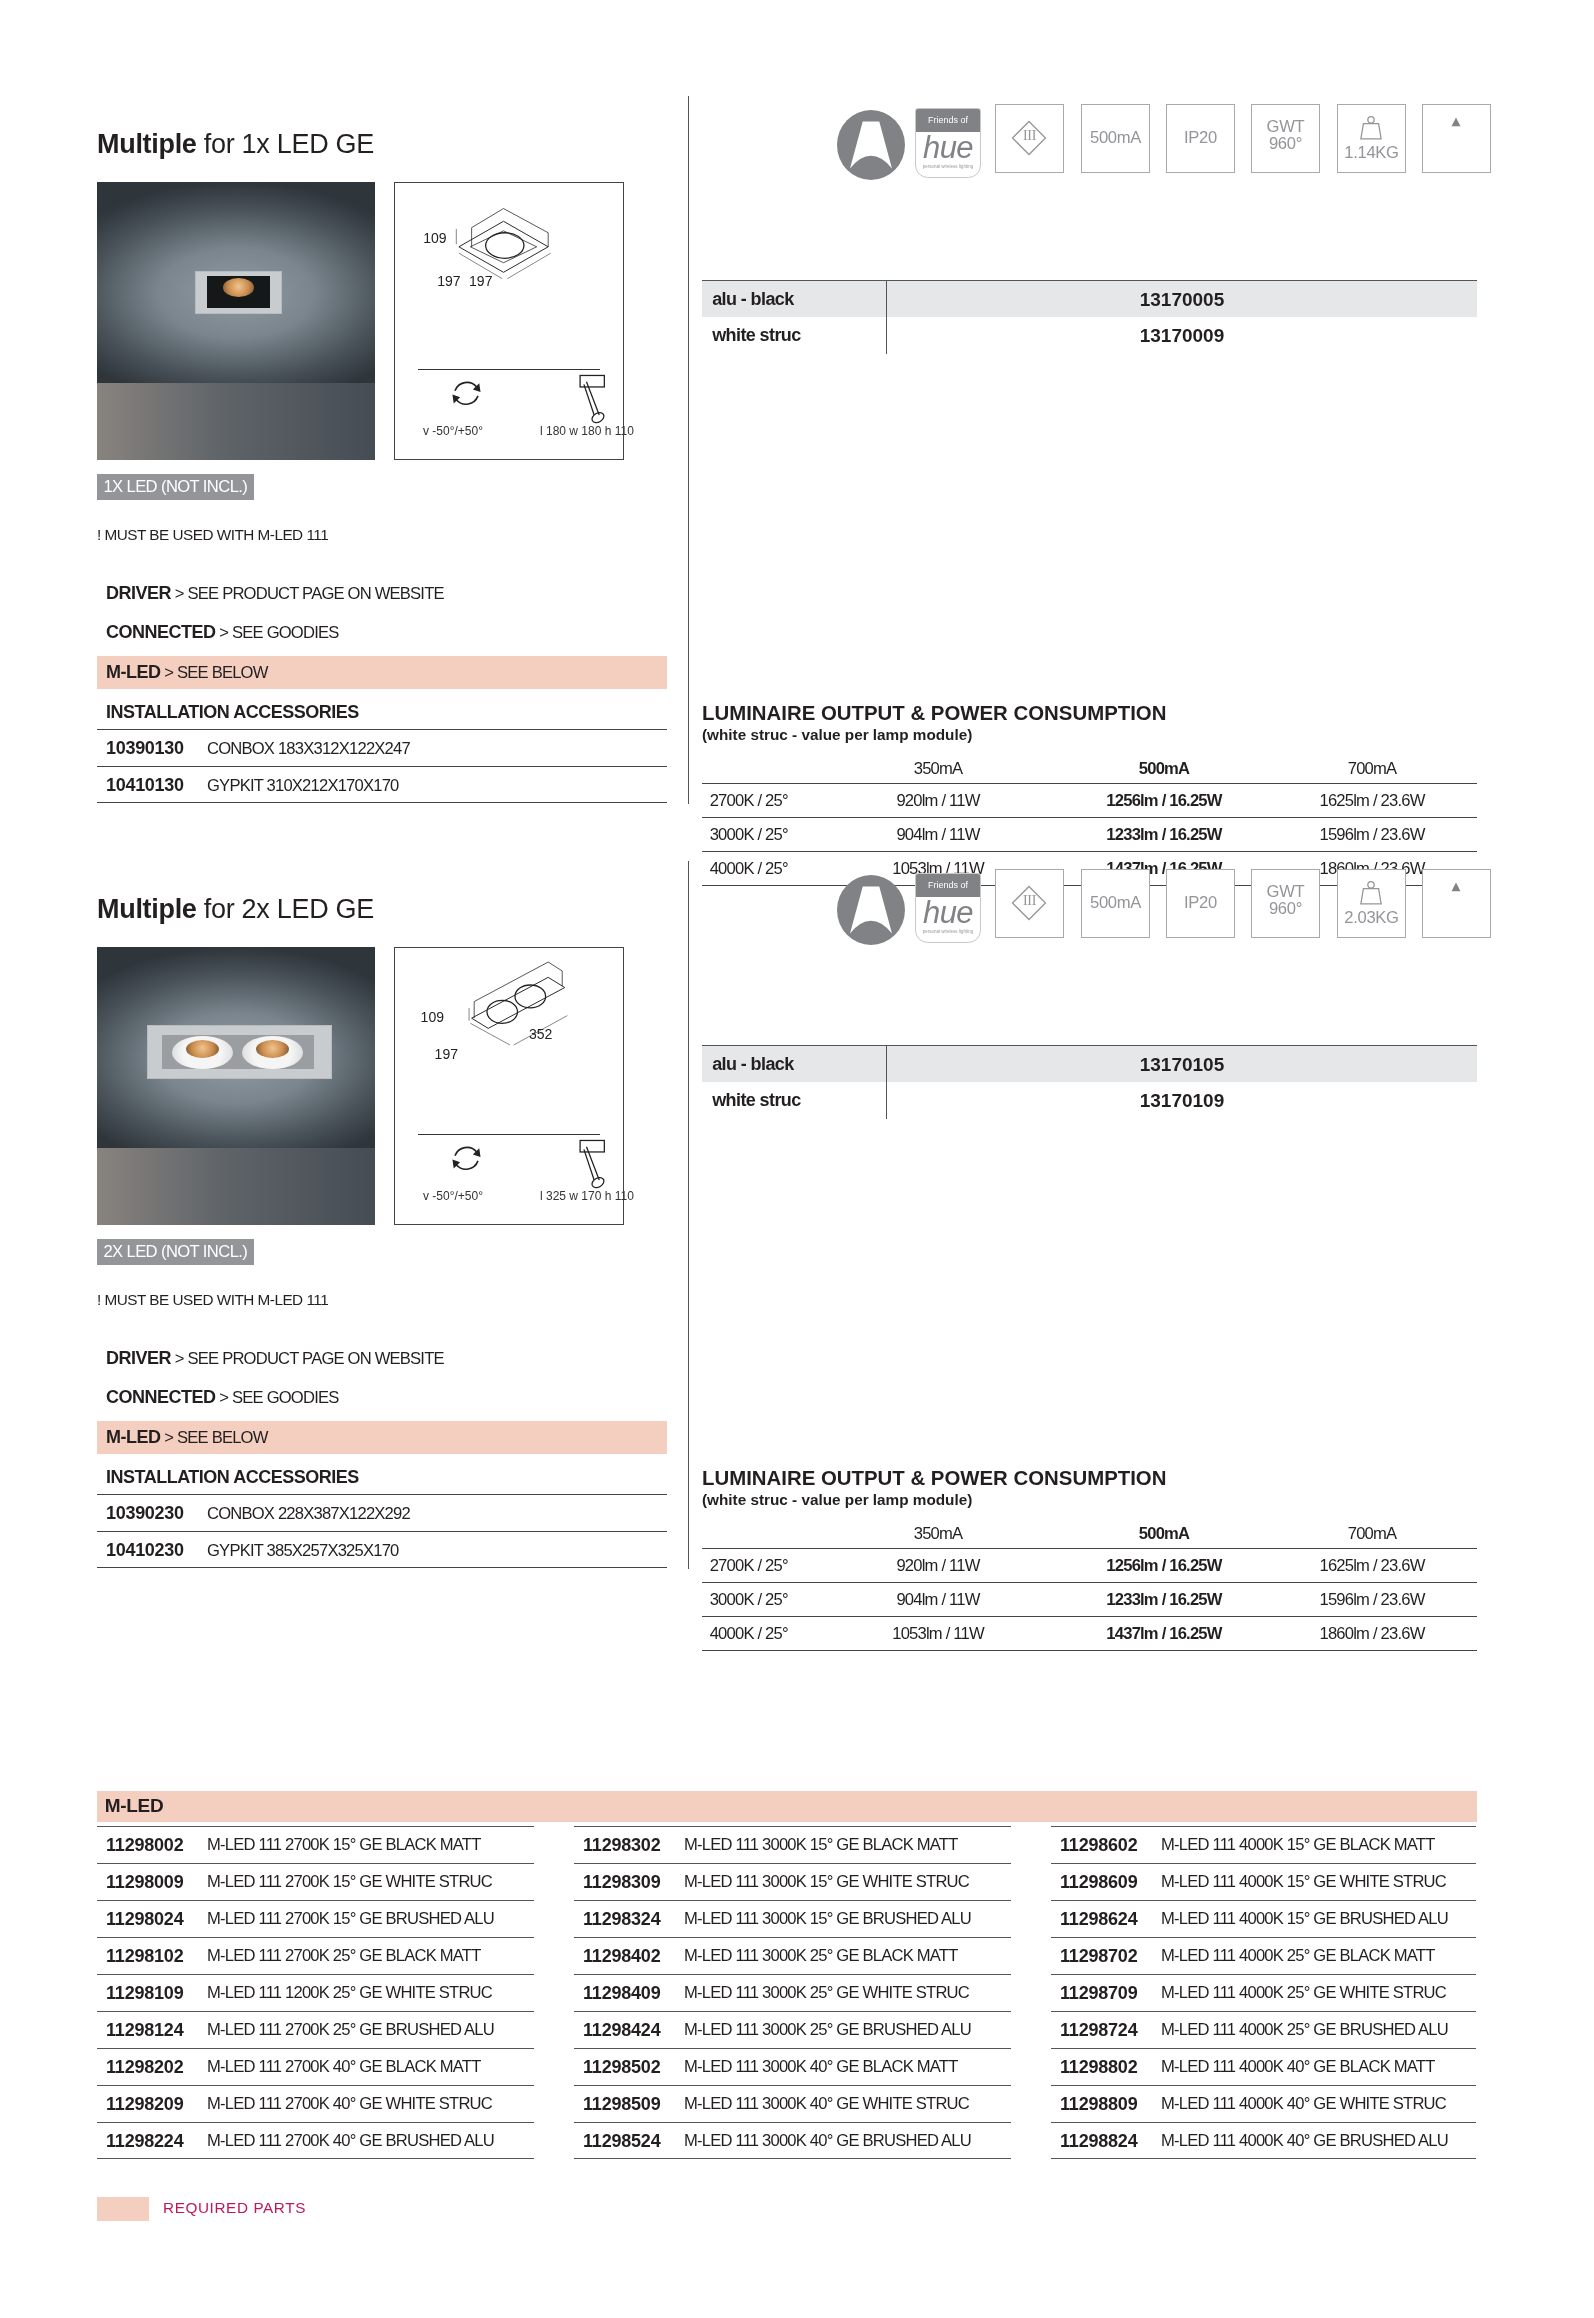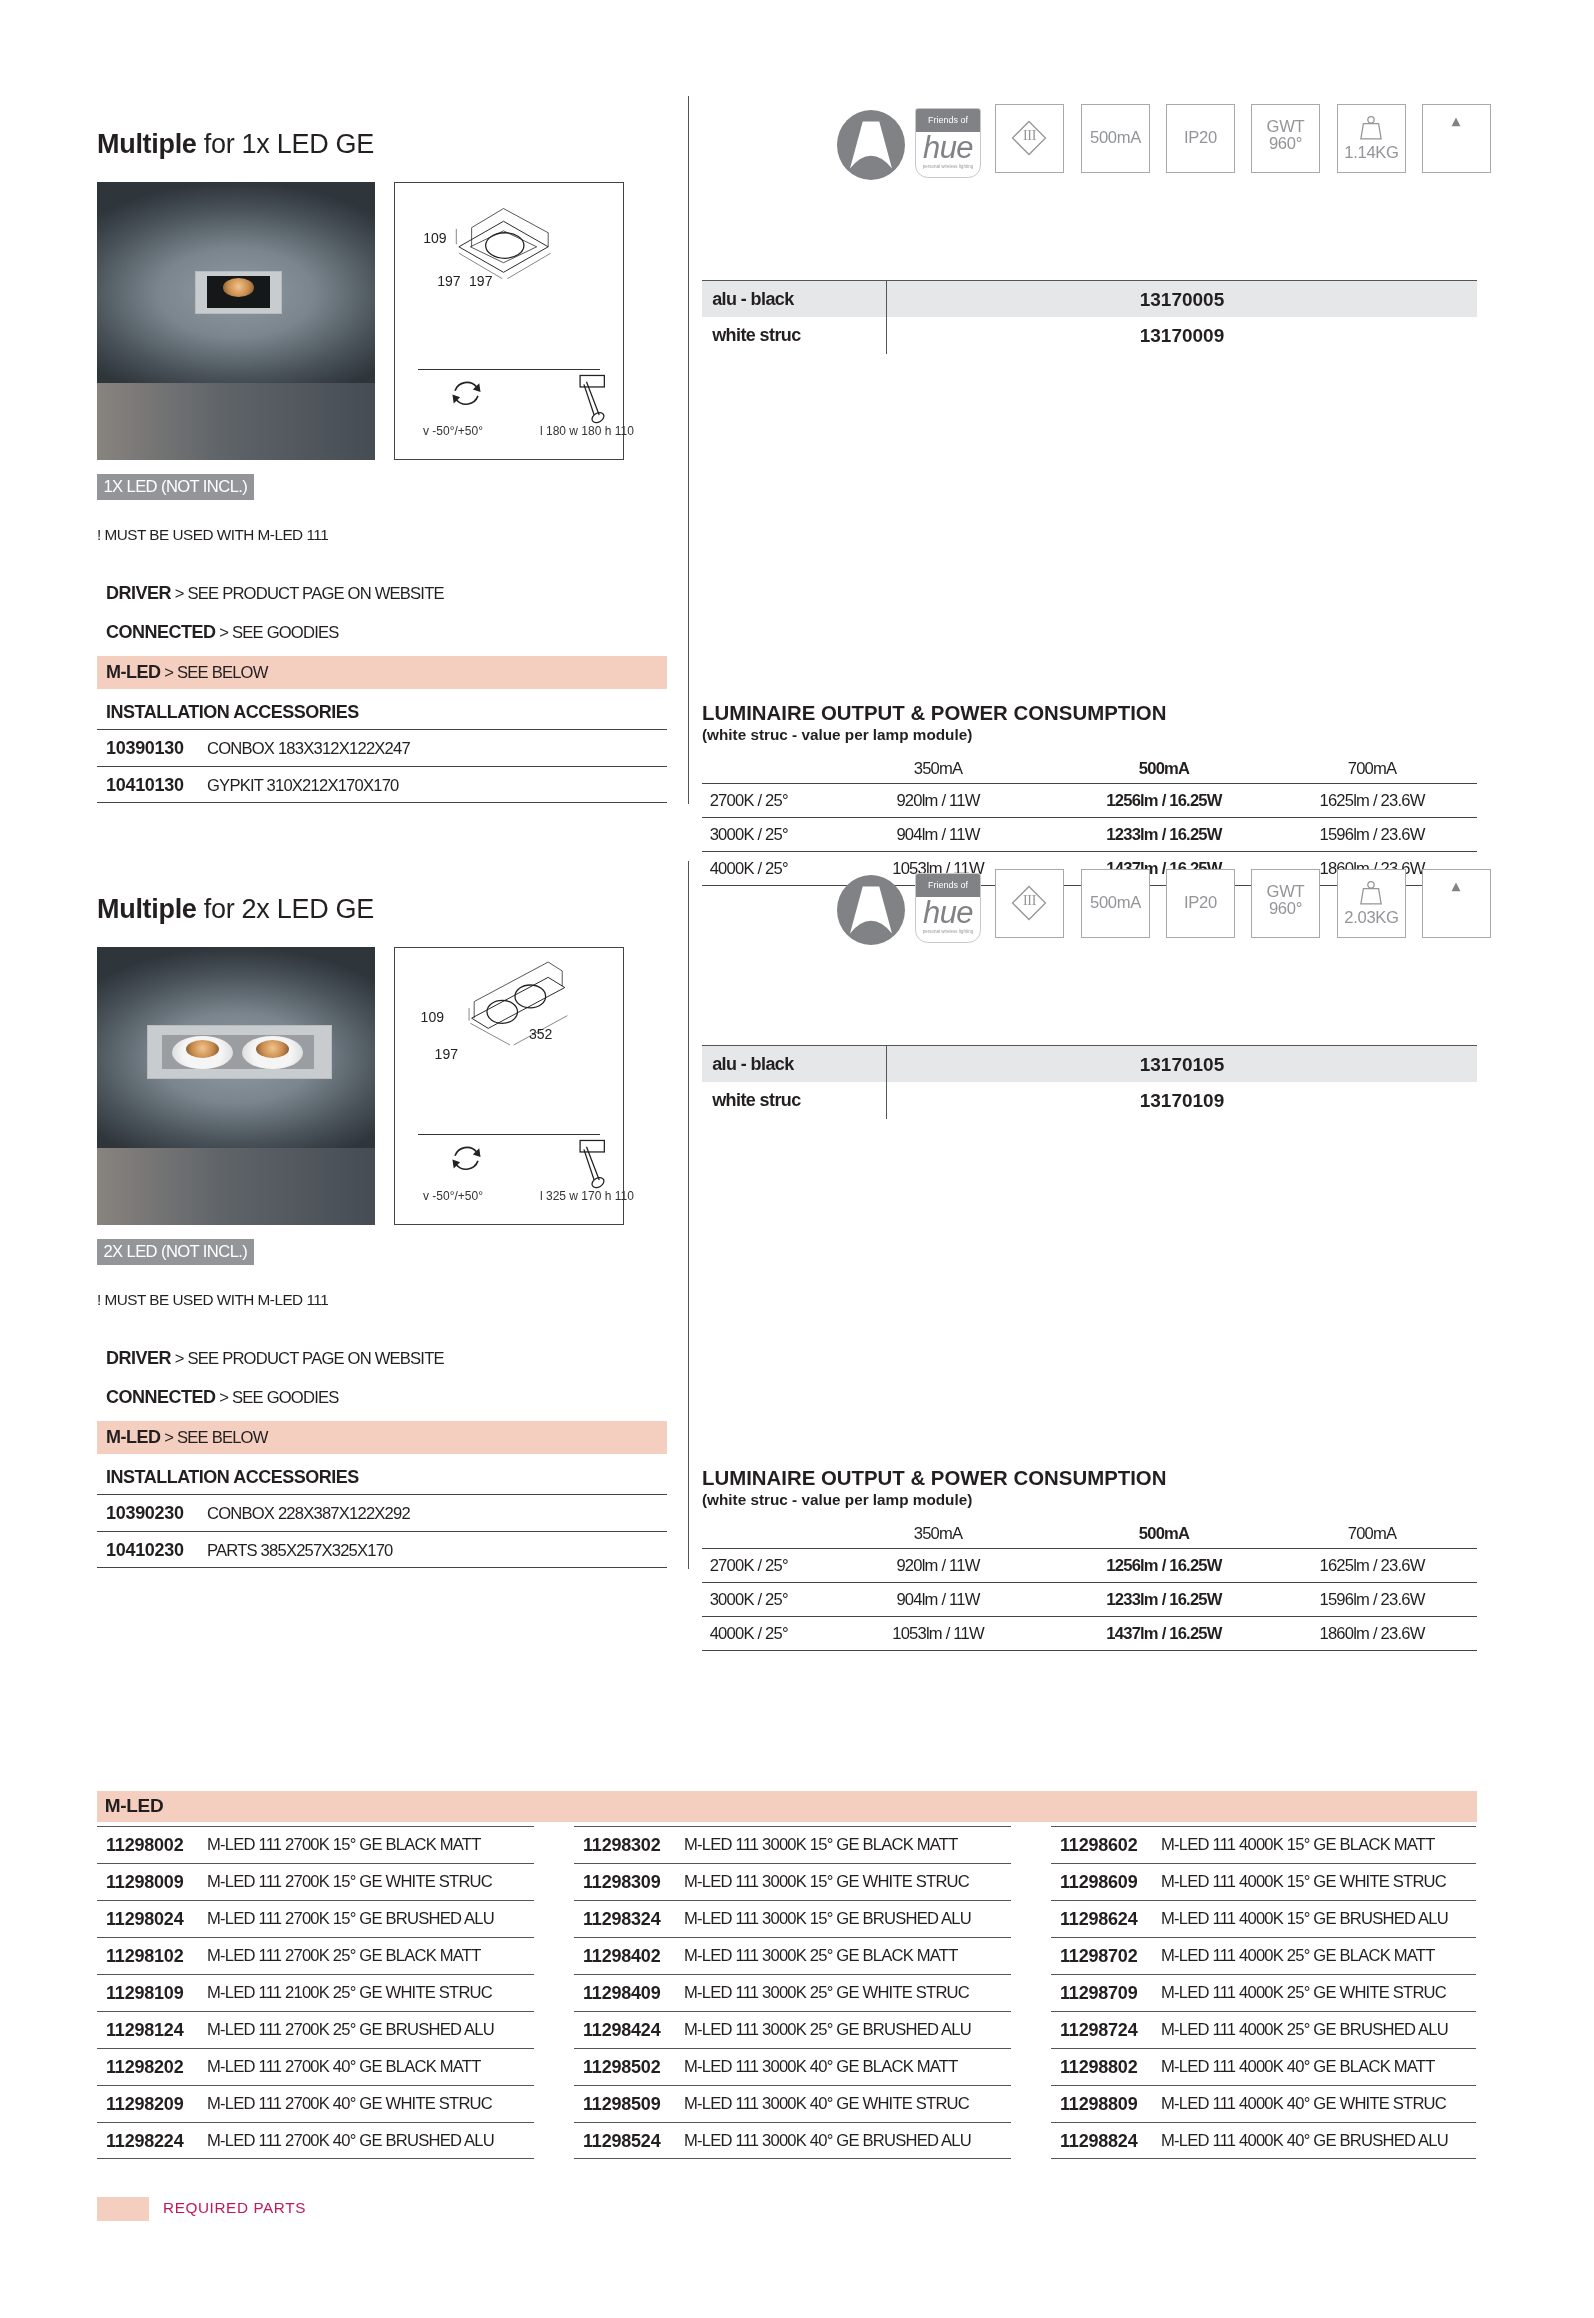--- a/index.html
+++ b/index.html
@@ -328,21 +328,21 @@
     <div class="info-row" style="top:520px;"><b>CONNECTED</b><span class="light"> &gt; SEE GOODIES</span></div>
     <div class="info-row req" style="top:560px;"><b>M-LED</b><span class="light"> &gt; SEE BELOW</span></div>
     <div class="info-row" style="top:600px;"><b>INSTALLATION ACCESSORIES</b></div>
 
     <div class="acc-row" style="top:633px;">
       <span class="code">10390230</span>
       <span class="desc">CONBOX 228X387X122X292</span>
     </div>
     <div class="acc-row" style="top:670px;border-bottom:1.3px solid #444;">
       <span class="code">10410230</span>
-      <span class="desc">PARTS 385X257X325X170</span>
+      <span class="desc">GYPKIT 385X257X325X170</span>
     </div>
 
     <div class="perf-title" style="top:606px;">LUMINAIRE OUTPUT &amp; POWER CONSUMPTION</div>
     <div class="perf-sub" style="top:630px;">(white struc - value per lamp module)</div>
     <div class="perf-table" style="top:657px;">
       <div class="perf-head">
         <span class="pcell c1">350mA</span>
         <span class="pcell c2">500mA</span>
         <span class="pcell c3">700mA</span>
       </div>
@@ -383,21 +383,21 @@
     <div class="mled-row">
       <span class="code">11298024</span>
       <span class="desc">M-LED 111 2700K 15° GE BRUSHED ALU</span>
     </div>
     <div class="mled-row">
       <span class="code">11298102</span>
       <span class="desc">M-LED 111 2700K 25° GE BLACK MATT</span>
     </div>
     <div class="mled-row">
       <span class="code">11298109</span>
-      <span class="desc">M-LED 111 2100K 25° GE WHITE STRUC</span>
+      <span class="desc">M-LED 111 1200K 25° GE WHITE STRUC</span>
     </div>
     <div class="mled-row">
       <span class="code">11298124</span>
       <span class="desc">M-LED 111 2700K 25° GE BRUSHED ALU</span>
     </div>
     <div class="mled-row">
       <span class="code">11298202</span>
       <span class="desc">M-LED 111 2700K 40° GE BLACK MATT</span>
     </div>
     <div class="mled-row">

